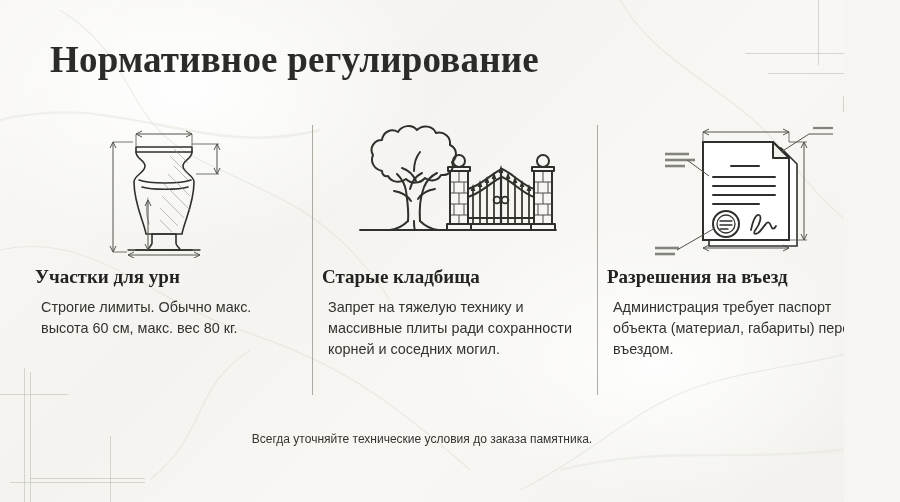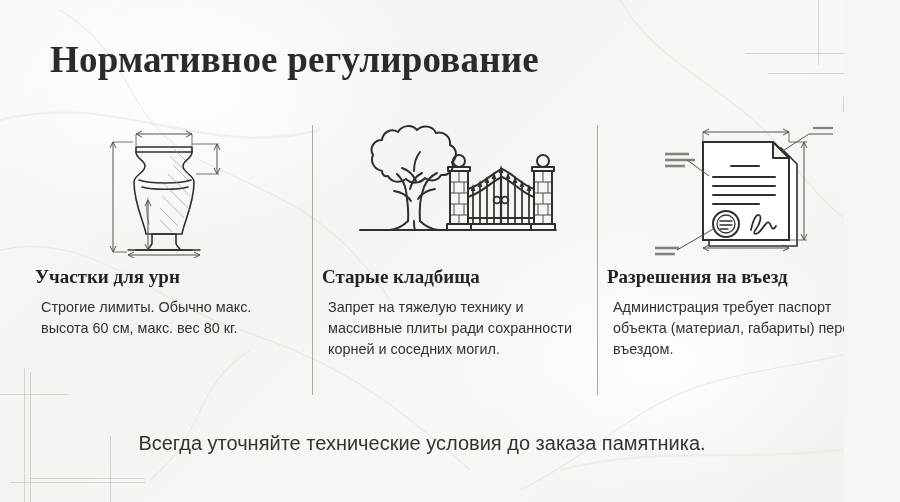--- a/index.html
+++ b/index.html
@@ -58,21 +58,21 @@
     font-size:14.4px;
     line-height:21px;
     color:#32322e;
     margin-top:9px;
     padding:0 6px;
   }
   .footer {
     position:absolute; left:0; right:0; top:432px;
     text-align:center;
     font-family:"Liberation Sans", sans-serif;
-    font-size:20px;
+    font-size:12px;
     color:#34342f;
   }
   svg { display:block; }
 </style>
 </head>
 <body>
 
 <div id="stage">
 
   <svg class="marble" width="900" height="502" viewBox="0 0 900 502">

